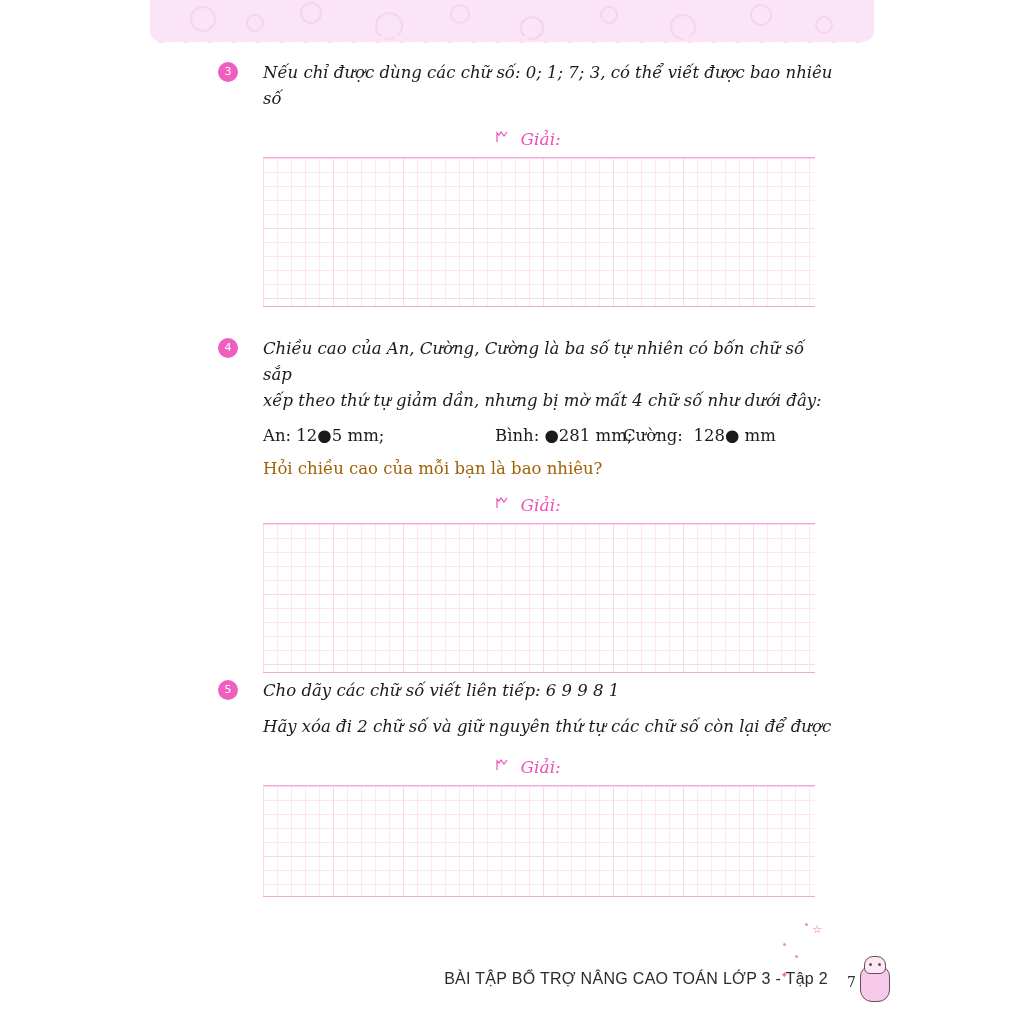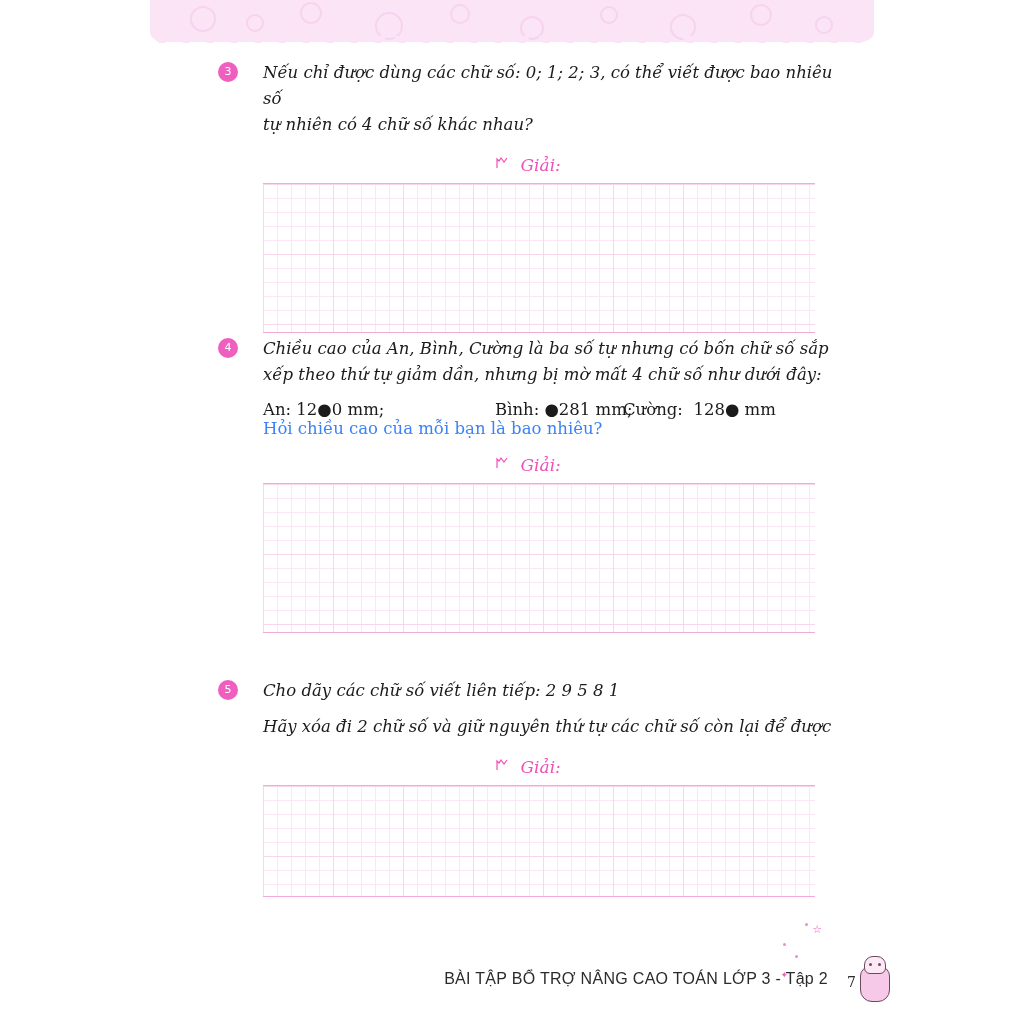--- a/index.html
+++ b/index.html
@@ -88,23 +88,24 @@
     font-size: 16.5px;
     color: #1b1b1b;
     display: flex;
     white-space: pre;
   }
   .values-row .v1 { width: 232px; }
   .values-row .v2 { width: 128px; }
 
   .ask-line {
     margin-left: 45px;
+    margin-top: 14px;
     font-family: "DejaVu Serif", serif;
     font-size: 16.5px;
-    color: #3b82f6;
+    color: #a16207;
   }
 
   .giai {
     text-align: center;
     color: #ef4fb8;
     font-family: "DejaVu Serif", serif;
     font-style: italic;
     font-size: 17px;
     margin-top: 17px;
     position: relative;
@@ -211,61 +212,60 @@
   <div class="bubble" style="left:520px; top:14px; width:22px; height:22px;"></div>
   <div class="bubble" style="left:600px; top:4px; width:18px; height:18px;"></div>
   <div class="bubble" style="left:665px; top:16px; width:14px; height:14px;"></div>
 </div>
 
 <div class="page">
 
   <div class="exercise" style="top:60px;">
     <div class="num-badge">3</div>
     <div class="q-body">
-      <span class="q-line">Nếu chỉ được dùng các chữ số: 0; 1; 2; 3, có thể viết được bao nhiêu số</span>
-      <span class="q-line">tự nhiên có 4 chữ số khác nhau?</span>
+      <span class="q-line">Nếu chỉ được dùng các chữ số: 0; 1; 7; 3, có thể viết được bao nhiêu số</span>
     </div>
     <div class="giai">
       <span class="pen">
         <svg width="14" height="14" viewBox="0 0 14 14">
           <path d="M2 12 L2 3 L4 5 L6 2 L9 6 L12 2" fill="none" stroke="#ef4fb8" stroke-width="1.2"></path>
         </svg>
       </span>
       <span>Giải:</span>
     </div>
     <div class="grid-box" style="width:552px; height:148px;"></div>
   </div>
 
   <div class="exercise" style="top:336px;">
     <div class="num-badge">4</div>
     <div class="q-body">
-      <span class="q-line">Chiều cao của An, Bình, Cường là ba số tự nhưng có bốn chữ số sắp</span>
+      <span class="q-line">Chiều cao của An, Cường, Cường là ba số tự nhiên có bốn chữ số sắp</span>
       <span class="q-line">xếp theo thứ tự giảm dần, nhưng bị mờ mất 4 chữ số như dưới đây:</span>
     </div>
     <div class="values-row">
-      <span class="v1">An: 12●0 mm;</span>
+      <span class="v1">An: 12●5 mm;</span>
       <span class="v2">Bình: ●281 mm;</span>
       <span>Cường:  128● mm</span>
     </div>
     <div class="ask-line">Hỏi chiều cao của mỗi bạn là bao nhiêu?</div>
     <div class="giai">
       <span class="pen">
         <svg width="14" height="14" viewBox="0 0 14 14">
           <path d="M2 12 L2 3 L4 5 L6 2 L9 6 L12 2" fill="none" stroke="#ef4fb8" stroke-width="1.2"></path>
         </svg>
       </span>
       <span>Giải:</span>
     </div>
     <div class="grid-box" style="width:552px; height:148px;"></div>
   </div>
 
   <div class="exercise" style="top:678px;">
     <div class="num-badge">5</div>
     <div class="q-body">
-      <span class="q-line">Cho dãy các chữ số viết liên tiếp: 2 9 5 8 1</span>
+      <span class="q-line">Cho dãy các chữ số viết liên tiếp: 6 9 9 8 1</span>
     </div>
     <div class="q-body" style="margin-top:10px;">
       <span class="q-line">Hãy xóa đi 2 chữ số và giữ nguyên thứ tự các chữ số còn lại để được</span>
     </div>
     <div class="giai">
       <span class="pen">
         <svg width="14" height="14" viewBox="0 0 14 14">
           <path d="M2 12 L2 3 L4 5 L6 2 L9 6 L12 2" fill="none" stroke="#ef4fb8" stroke-width="1.2"></path>
         </svg>
       </span>

